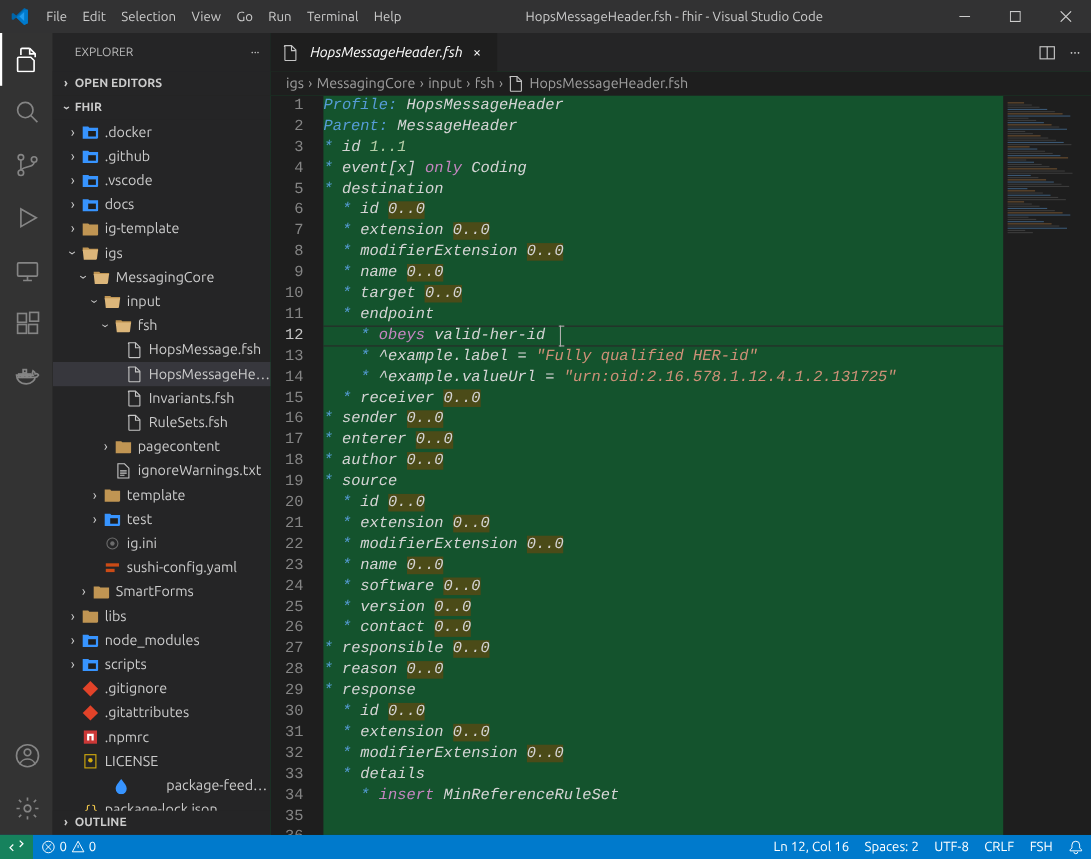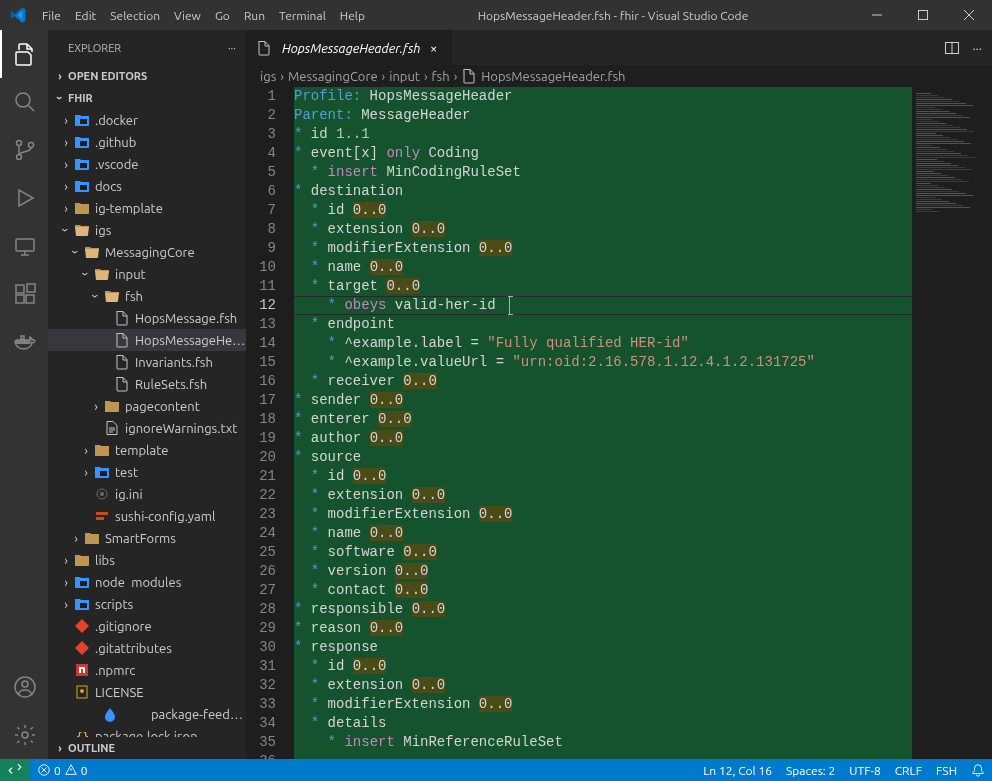--- a/index.html
+++ b/index.html
@@ -262,20 +262,21 @@
       line-height: 19px;
     }
     .gutter .ln.active {
       color: #c6c6c6;
     }
     .code {
       flex: 1;
       font-family: Consolas, "Courier New", monospace;
       font-size: 14px;
       position: relative;
+      font-style: italic;
     }
     .code .line {
       height: 19px;
       line-height: 19px;
       white-space: pre;
     }
     .code .current-line {
       position: absolute;
       left: 0;
       right: 0;
@@ -862,29 +863,28 @@
           <div class="ln">35</div>
           <div class="ln">36</div>
         </div>
       <div class="code" id="code">
         <div class="current-line" style="top:209px"></div>
 
         <div class="line"><span class="tok-key">Profile:</span><span class="tok-default"> HopsMessageHeader</span></div>
         <div class="line"><span class="tok-key">Parent:</span><span class="tok-default"> MessageHeader</span></div>
         <div class="line"><span class="tok-star">* </span><span class="tok-default">id </span><span class="tok-card">1..1</span></div>
         <div class="line"><span class="tok-star">* </span><span class="tok-default">event[x] </span><span class="tok-keyword">only</span><span class="tok-default"> Coding</span></div>
-        <div class="line"><span class="tok-star">  * </span><span class="tok-keyword">insert</span><span class="tok-default"> MinCodingRuleSet</span></div>
         <div class="line"><span class="tok-star">* </span><span class="tok-default">destination</span></div>
         <div class="line"><span class="tok-star">  * </span><span class="tok-default">id </span><span class="tok-default hl">0..0</span></div>
         <div class="line"><span class="tok-star">  * </span><span class="tok-default">extension </span><span class="tok-default hl">0..0</span></div>
         <div class="line"><span class="tok-star">  * </span><span class="tok-default">modifierExtension </span><span class="tok-default hl">0..0</span></div>
         <div class="line"><span class="tok-star">  * </span><span class="tok-default">name </span><span class="tok-default hl">0..0</span></div>
         <div class="line"><span class="tok-star">  * </span><span class="tok-default">target </span><span class="tok-default hl">0..0</span></div>
+        <div class="line"><span class="tok-star">  * </span><span class="tok-default">endpoint</span></div>
         <div class="line"><span class="tok-star">    * </span><span class="tok-keyword">obeys</span><span class="tok-default"> valid-her-id</span></div>
-        <div class="line"><span class="tok-star">  * </span><span class="tok-default">endpoint</span></div>
         <div class="line"><span class="tok-star">    * </span><span class="tok-default">^example.label</span><span class="tok-default"> = </span><span class="tok-str">"Fully qualified HER-id"</span></div>
         <div class="line"><span class="tok-star">    * </span><span class="tok-default">^example.valueUrl</span><span class="tok-default"> = </span><span class="tok-str">"urn:oid:2.16.578.1.12.4.1.2.131725"</span></div>
         <div class="line"><span class="tok-star">  * </span><span class="tok-default">receiver </span><span class="tok-default hl">0..0</span></div>
         <div class="line"><span class="tok-star">* </span><span class="tok-default">sender </span><span class="tok-default hl">0..0</span></div>
         <div class="line"><span class="tok-star">* </span><span class="tok-default">enterer </span><span class="tok-default hl">0..0</span></div>
         <div class="line"><span class="tok-star">* </span><span class="tok-default">author </span><span class="tok-default hl">0..0</span></div>
         <div class="line"><span class="tok-star">* </span><span class="tok-default">source</span></div>
         <div class="line"><span class="tok-star">  * </span><span class="tok-default">id </span><span class="tok-default hl">0..0</span></div>
         <div class="line"><span class="tok-star">  * </span><span class="tok-default">extension </span><span class="tok-default hl">0..0</span></div>
         <div class="line"><span class="tok-star">  * </span><span class="tok-default">modifierExtension </span><span class="tok-default hl">0..0</span></div>

